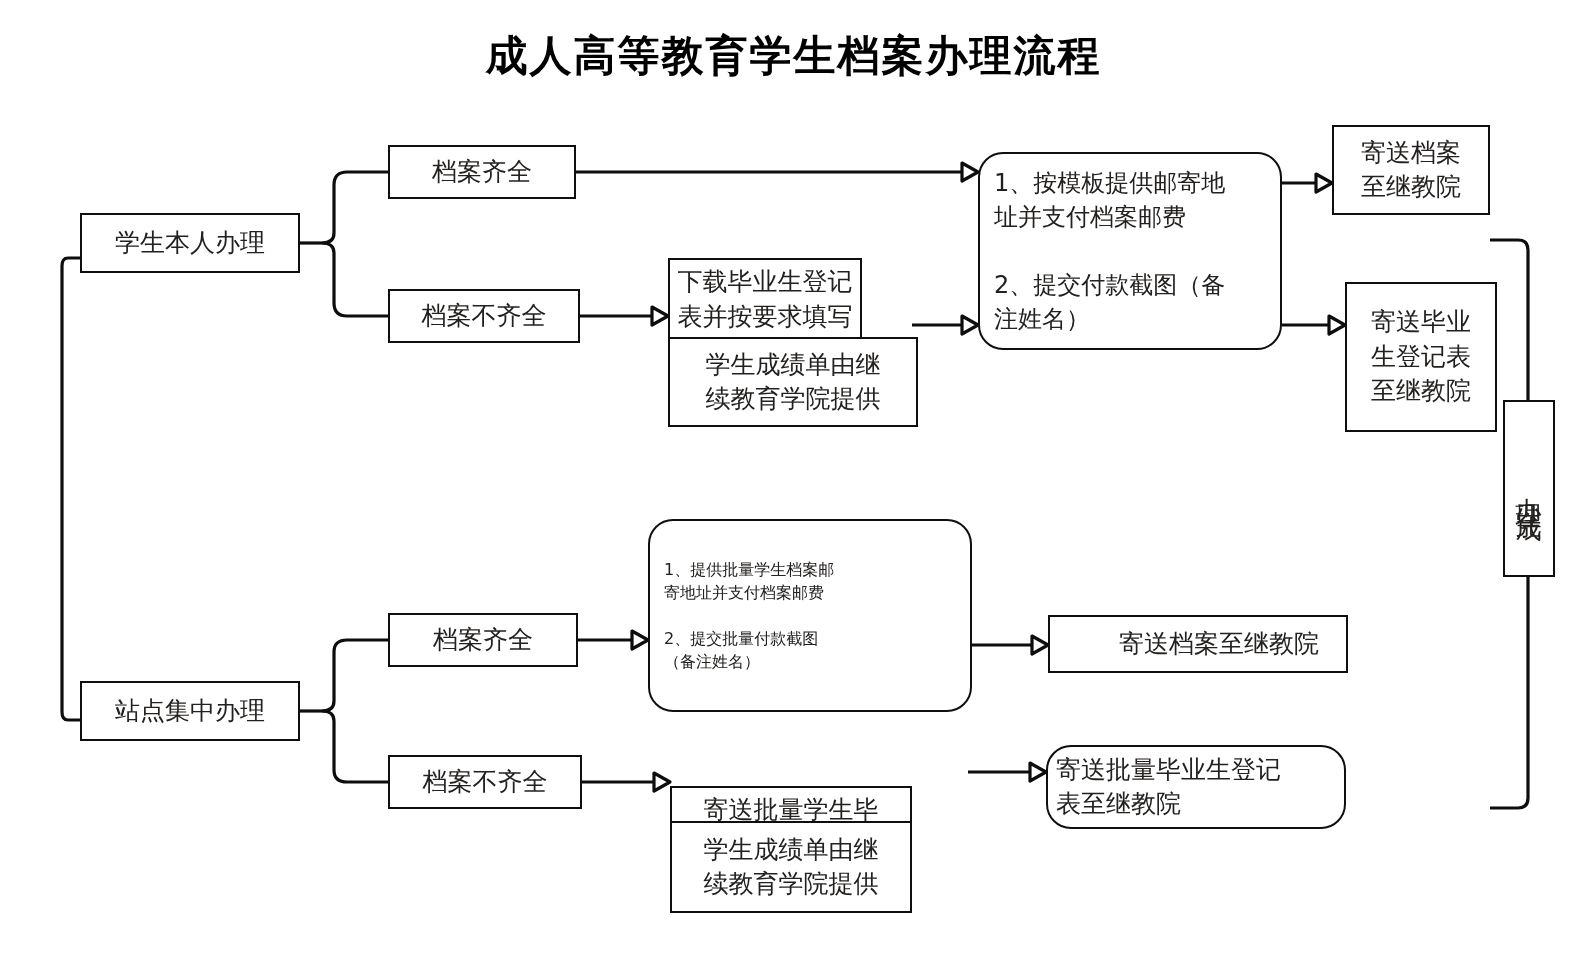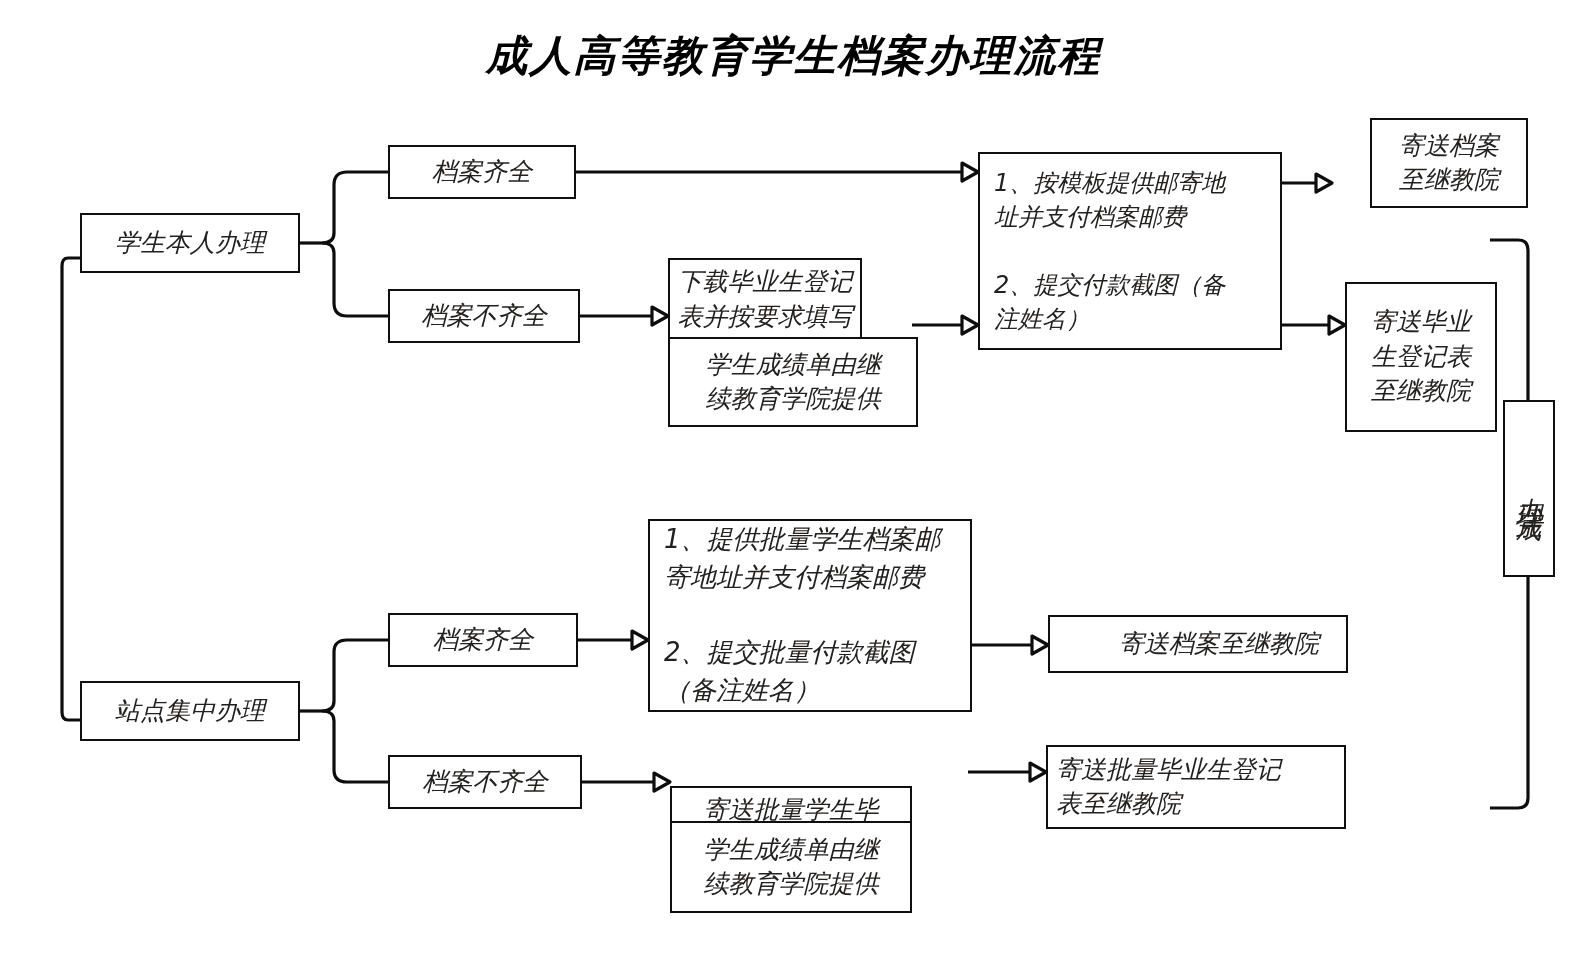--- a/index.html
+++ b/index.html
@@ -7,21 +7,20 @@
   body{
     font-family:"DejaVu Sans","Liberation Sans",sans-serif;
     color:#1a1a1a;
   }
   #canvas{
     position:relative;
     width:1587px;
     height:953px;
     background:#ffffff;
     overflow:hidden;
-    font-style:italic;
   }
   #title{
     position:absolute;
     left:0; top:28px;
     width:1587px;
     text-align:center;
     font-size:42px;
     font-weight:bold;
     letter-spacing:2px;
     color:#000;
@@ -40,20 +39,21 @@
     line-height:1.38;
     color:#23211f;
     padding:2px 6px;
     font-family:"DejaVu Sans","Liberation Sans",sans-serif;
     white-space:pre-line;
   }
   .node.left-align{
     justify-content:flex-start;
     text-align:left;
     padding-left:14px;
+    border-radius:25px;
   }
   .node.vertical{
     writing-mode:vertical-rl;
     text-orientation:upright;
     letter-spacing:6px;
     padding:8px 2px;
     line-height:1;
   }
   svg.wires{
     position:absolute;
@@ -132,32 +132,32 @@
 
   <div class="node" style="left:668px; top:337px; width:250px; height:90px;">学生成绩单由继
 续教育学院提供</div>
 
   <div class="node left-align" style="left:978px; top:152px; width:304px; height:198px; font-size:24px; line-height:1.42;">1、按模板提供邮寄地
 址并支付档案邮费
 
 2、提交付款截图（备
 注姓名）</div>
 
-  <div class="node" style="left:1332px; top:118px; width:158px; height:90px;margin-left:38px;">寄送档案
+  <div class="node" style="left:1332px; top:125px; width:158px; height:90px;">寄送档案
 至继教院</div>
 
   <div class="node" style="left:1345px; top:282px; width:152px; height:150px;">寄送毕业
 生登记表
 至继教院</div>
 
   <div class="node" style="left:388px; top:613px; width:190px; height:54px;">档案齐全</div>
 
   <div class="node" style="left:388px; top:755px; width:194px; height:54px;">档案不齐全</div>
 
-  <div class="node left-align" style="left:648px; top:519px; width:324px; height:193px; font-size:26px; line-height:1.45;">1、提供批量学生档案邮
+  <div class="node left-align" style="left:648px; top:519px; width:324px; height:193px; font-size:16px; line-height:1.45;">1、提供批量学生档案邮
 寄地址并支付档案邮费
 
 2、提交批量付款截图
 （备注姓名）</div>
 
   <div class="node" style="left:1048px; top:615px; width:300px; height:58px;padding-left:48px;">寄送档案至继教院</div>
 
   <div class="node" style="left:670px; top:738px; width:242px; height:83px;margin-top:48px;">寄送批量学生毕
 业生登记表</div>
 

